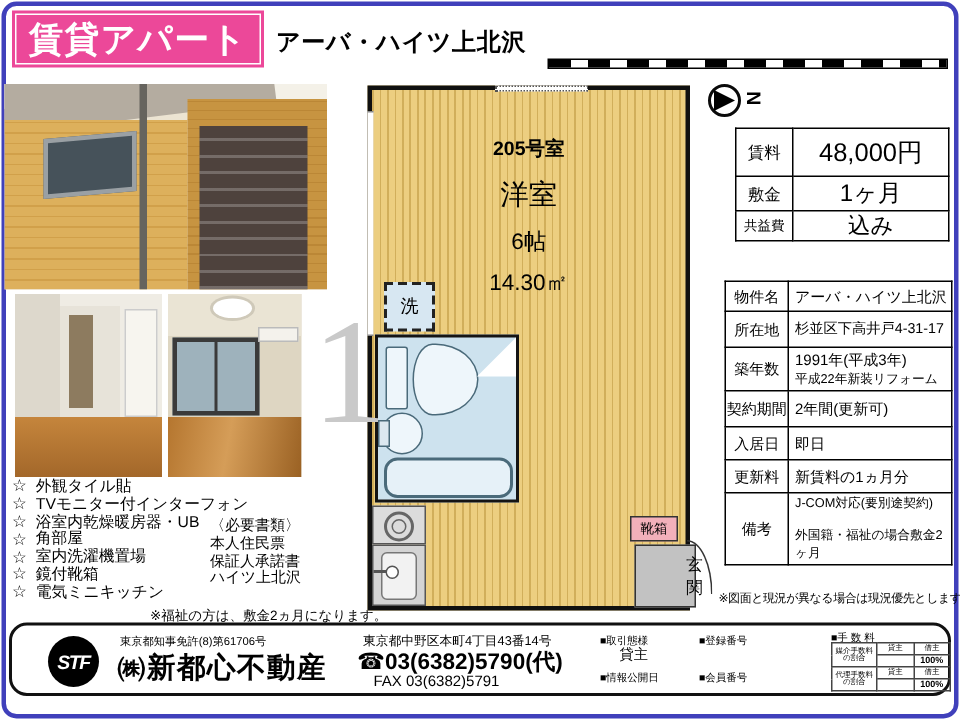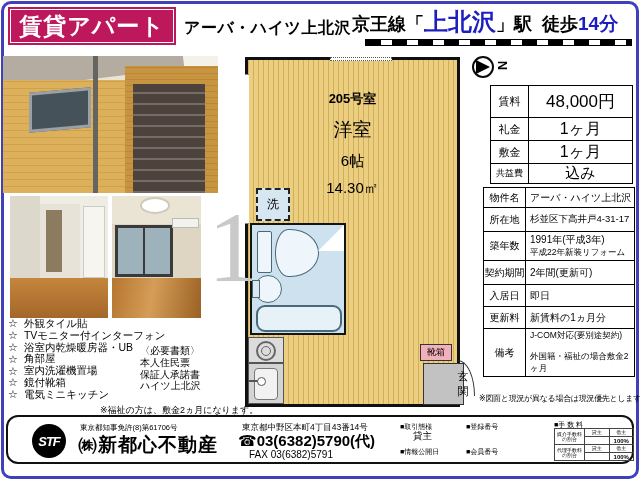--- a/index.html
+++ b/index.html
@@ -3,21 +3,21 @@
 <meta charset="utf-8">
 <style>
   html,body{margin:0;padding:0;background:#fff;}
   *{box-sizing:border-box;}
   #page{position:relative;width:640px;height:480px;background:#fff;overflow:hidden;
         font-family:"Liberation Sans","DejaVu Sans",sans-serif;color:#000;}
   .abs{position:absolute;}
   .frame{inset:1px;border:3px solid #4040bb;border-radius:10px;pointer-events:none;z-index:0;}
 
   
-  .banner{left:8px;top:7px;width:168px;height:38px;background:#be185d;color:#fff;
+  .banner{left:8px;top:7px;width:168px;height:38px;background:#ec4899;color:#fff;
           display:flex;align-items:center;justify-content:center;font-size:23px;font-weight:bold;
           letter-spacing:1px;z-index:2;}
   .banner::after{content:"";position:absolute;inset:2px;border:1px solid #fff;}
   .prop-title{left:184px;top:18px;font-size:16px;font-weight:bold;letter-spacing:0.5px;z-index:2;}
   .station{left:352px;top:6px;display:flex;align-items:baseline;white-space:nowrap;z-index:2;}
   .station .t{font-size:18px;font-weight:bold;}
   .station .big{font-size:24px;font-weight:bold;color:#1e1ec0;}
   .station .min{font-size:19px;font-weight:bold;color:#1e1ec0;}
   .rail{left:365px;top:39px;width:267px;height:7px;border:1px solid #000;
         background:repeating-linear-gradient(90deg,#000 0 15px,#fff 15px 26px);z-index:2;}
@@ -152,28 +152,20 @@
 </head>
 <body>
 
 <div id="page">
   <div class="abs frame"></div>
 
   <div class="abs banner">
     <span>賃貸アパート</span>
   </div>
   <div class="abs prop-title">アーバ・ハイツ上北沢</div>
-  <div class="abs station">
-    <span class="t">京王線</span>
-    <span class="t">「</span>
-    <span class="big">上北沢</span>
-    <span class="t">」駅</span>
-    <span class="t" style="white-space:pre">  徒歩</span>
-    <span class="min">14分</span>
-  </div>
   <div class="abs rail"></div>
 
   <div class="abs compass">
     <div class="tri"></div>
   </div>
   <div class="abs north">N</div>
 
   <div class="abs photo ph-ext">
     <div class="sky1"></div>
     <div class="sky2"></div>
@@ -231,24 +223,20 @@
     <div class="shoebox">靴箱</div>
     <div class="genkan">玄関</div>
     <div class="doorarc"></div>
   </div>
 
   <table class="abs t-price">
     <tbody>
         <tr style="height:32px">
       <td class="lab">賃料</td>
       <td class="v-rent">48,000円</td>
-    </tr>
-    <tr style="height:23px">
-      <td class="lab">礼金</td>
-      <td class="v-mid">1ヶ月</td>
     </tr>
     <tr style="height:23px">
       <td class="lab">敷金</td>
       <td class="v-mid">1ヶ月</td>
     </tr>
     <tr style="height:19px">
       <td class="lab small">共益費</td>
       <td class="v-low">込み</td>
     </tr>
   </tbody>

